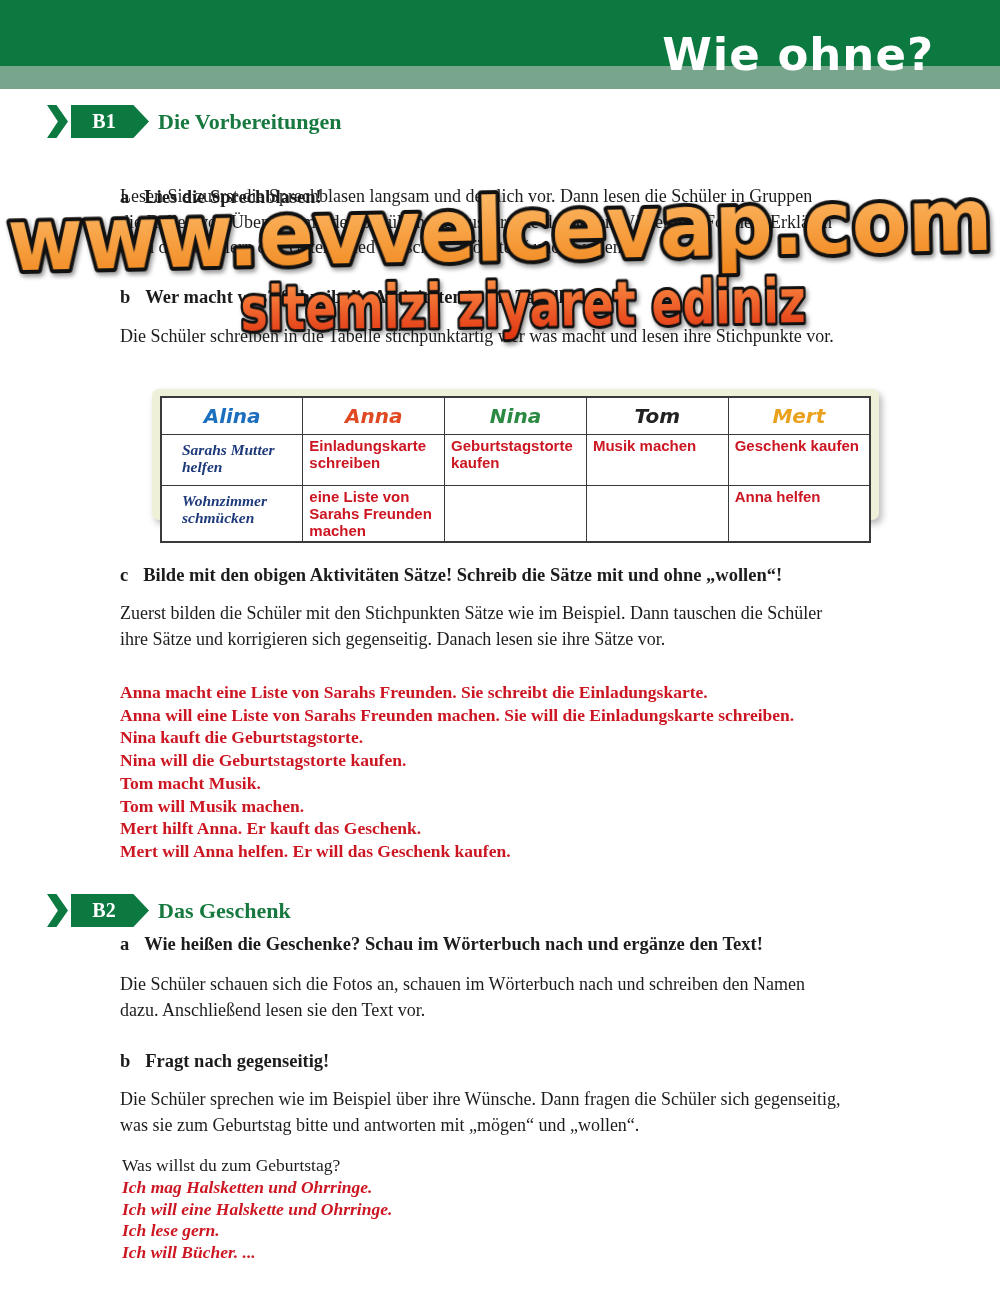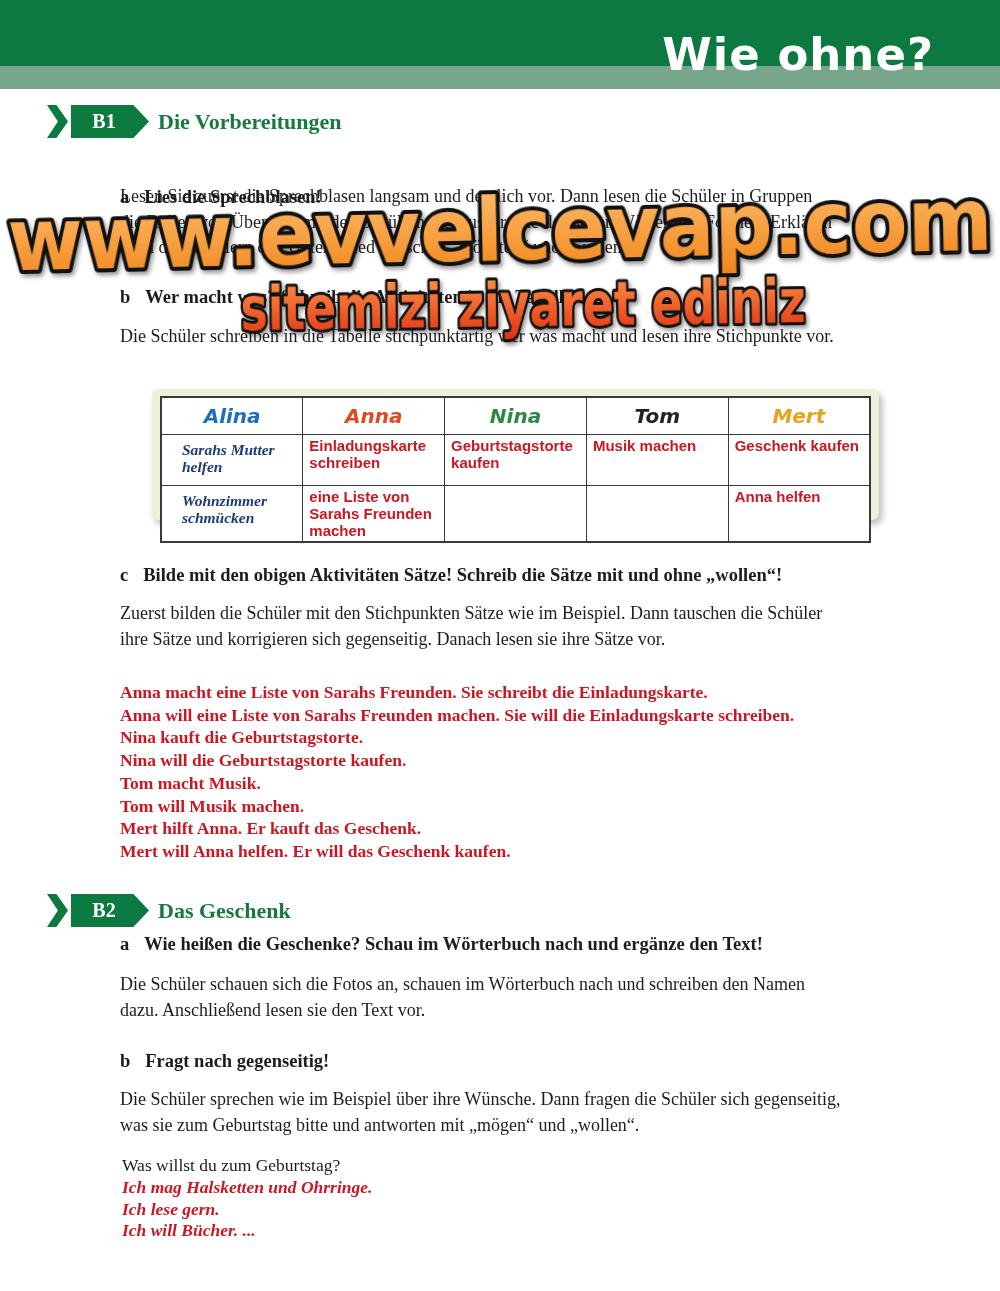--- a/index.html
+++ b/index.html
@@ -191,20 +191,21 @@
 
   <div class="para pos-b2bp">
     <div>Die Schüler sprechen wie im Beispiel über ihre Wünsche. Dann fragen die Schüler sich gegenseitig,</div>
     <div>was sie zum Geburtstag bitte und antworten mit „mögen“ und „wollen“.</div>
   </div>
 
   <div class="example-q pos-exq">Was willst du zum Geburtstag?</div>
 
   <div class="example-a pos-exa">
     <div>Ich mag Halsketten und Ohrringe.</div>
+    <div>Ich will eine Halskette und Ohrringe.</div>
     <div>Ich lese gern.</div>
     <div>Ich will Bücher. ...</div>
   </div>
 
   <svg class="wm wm-www" viewBox="0 0 1012 108">
     <defs>
       <linearGradient id="gA" x1="0" y1="0" x2="0" y2="1">
         <stop class="s1" offset="0"></stop>
         <stop class="s2" offset="1"></stop>
       </linearGradient>

